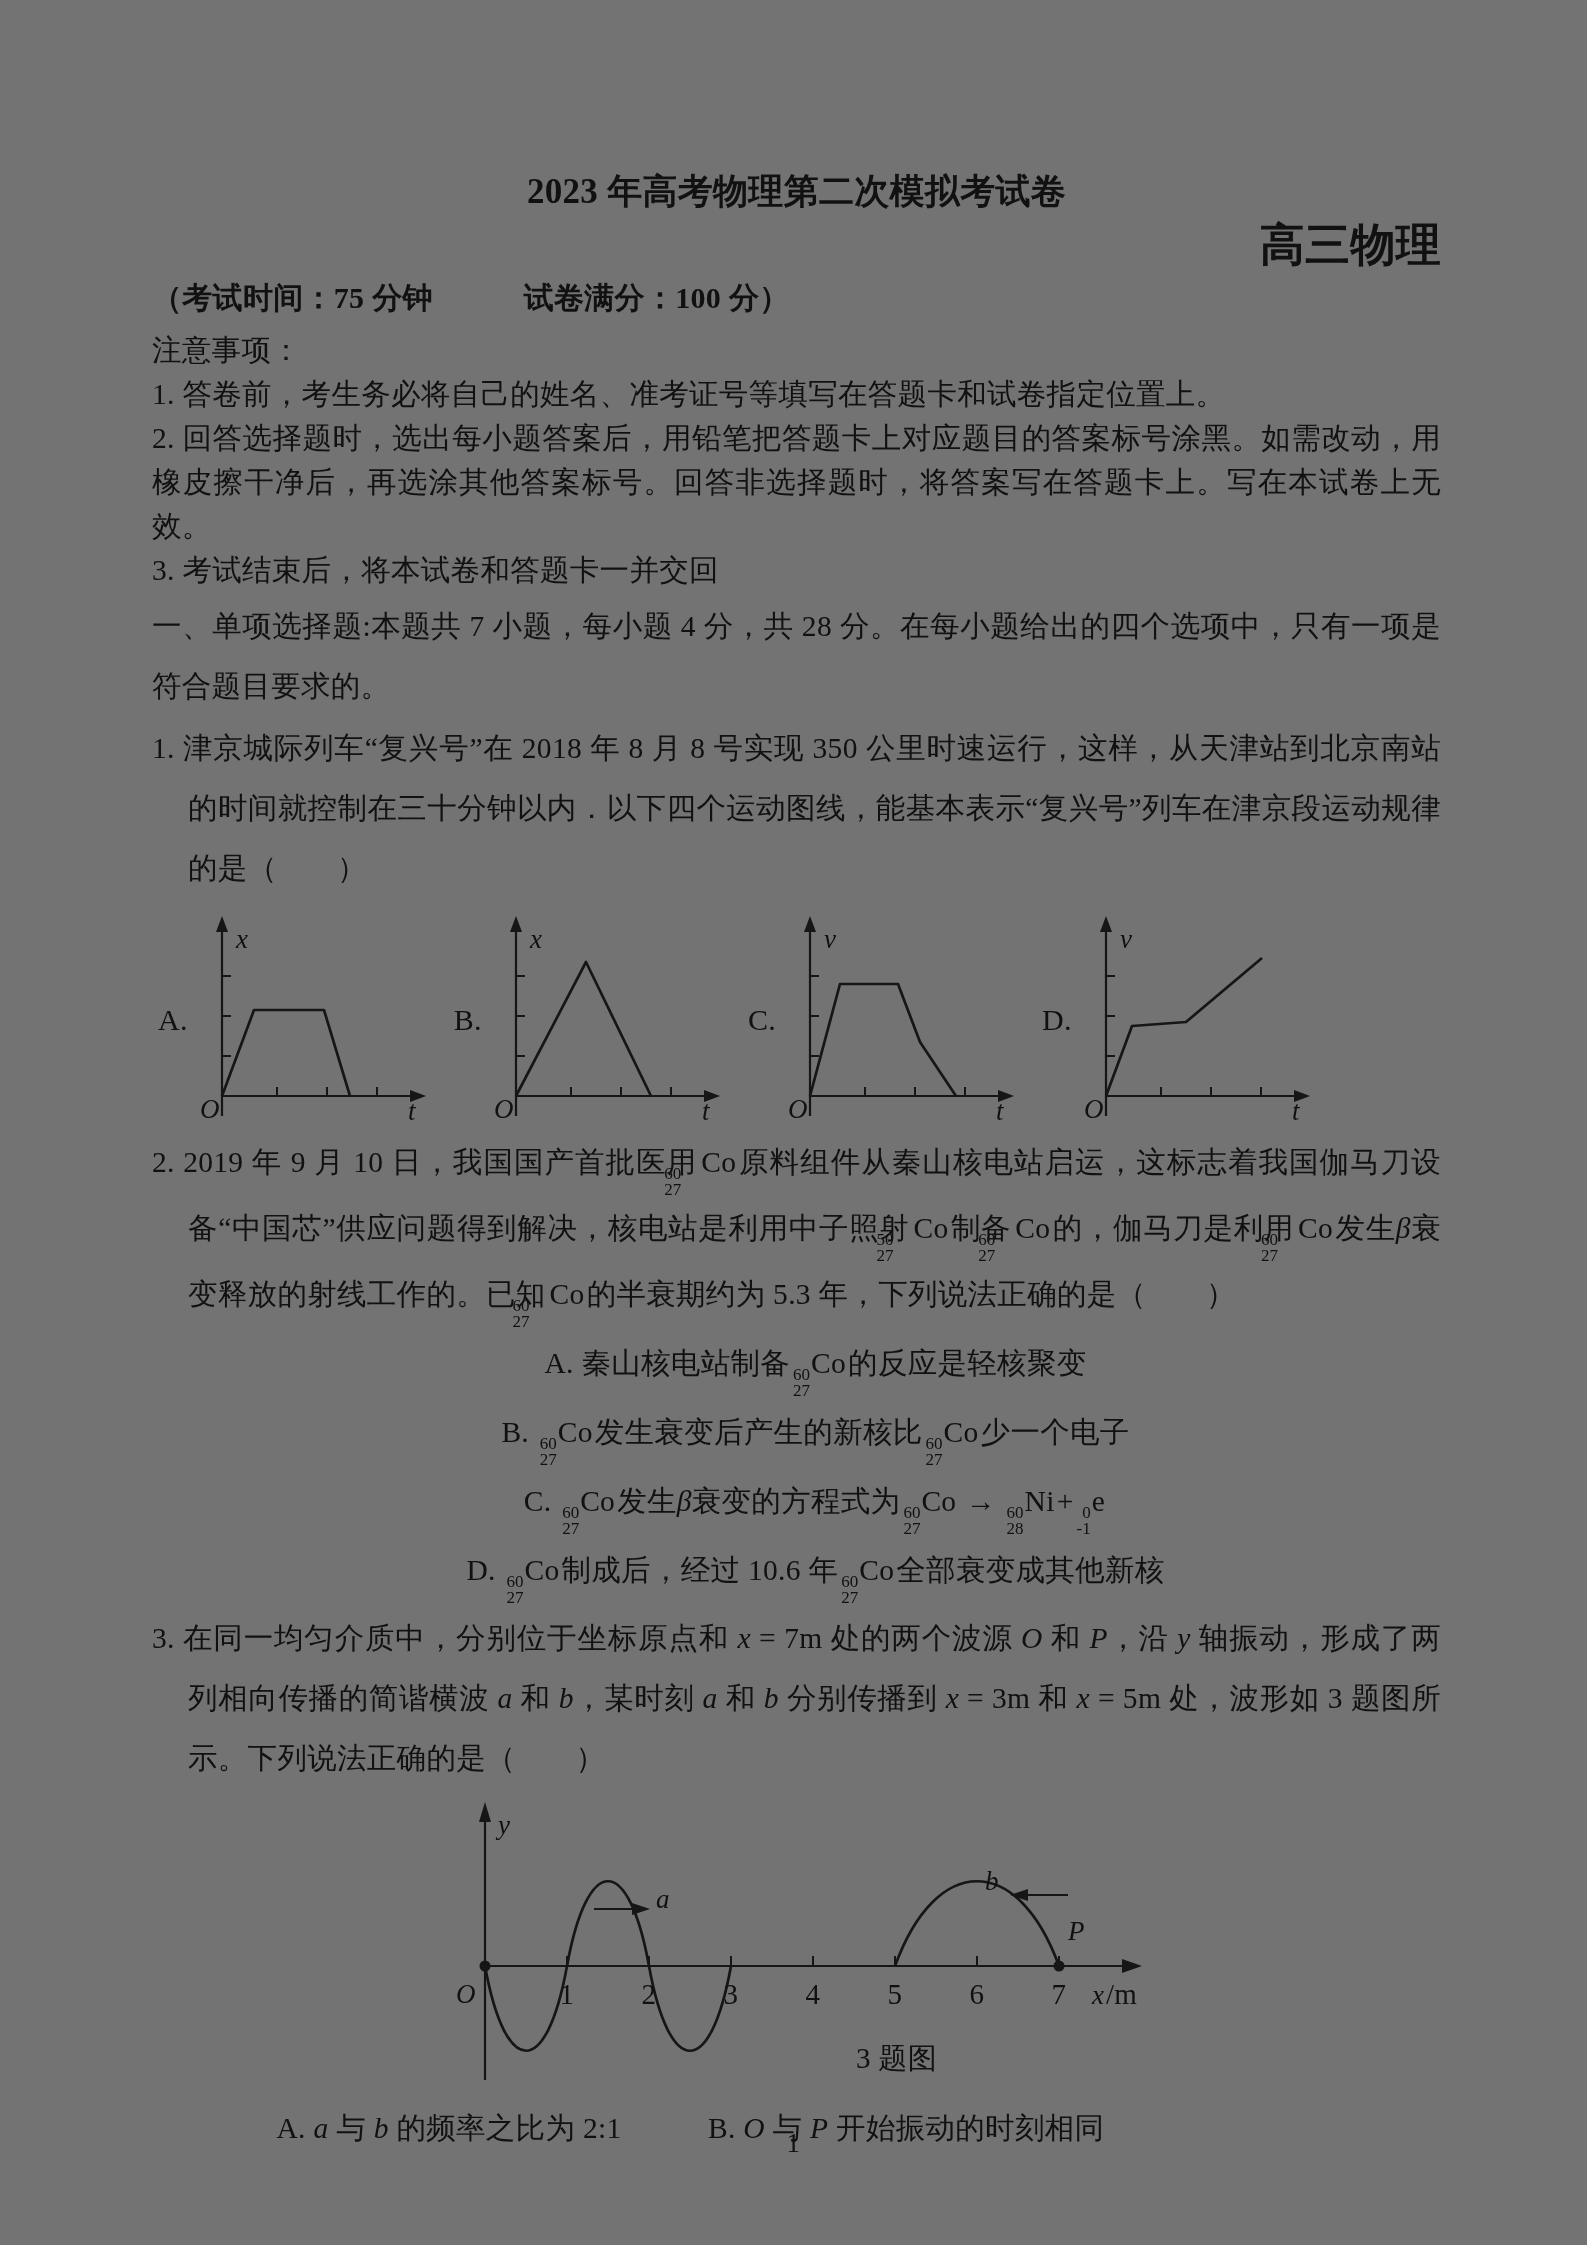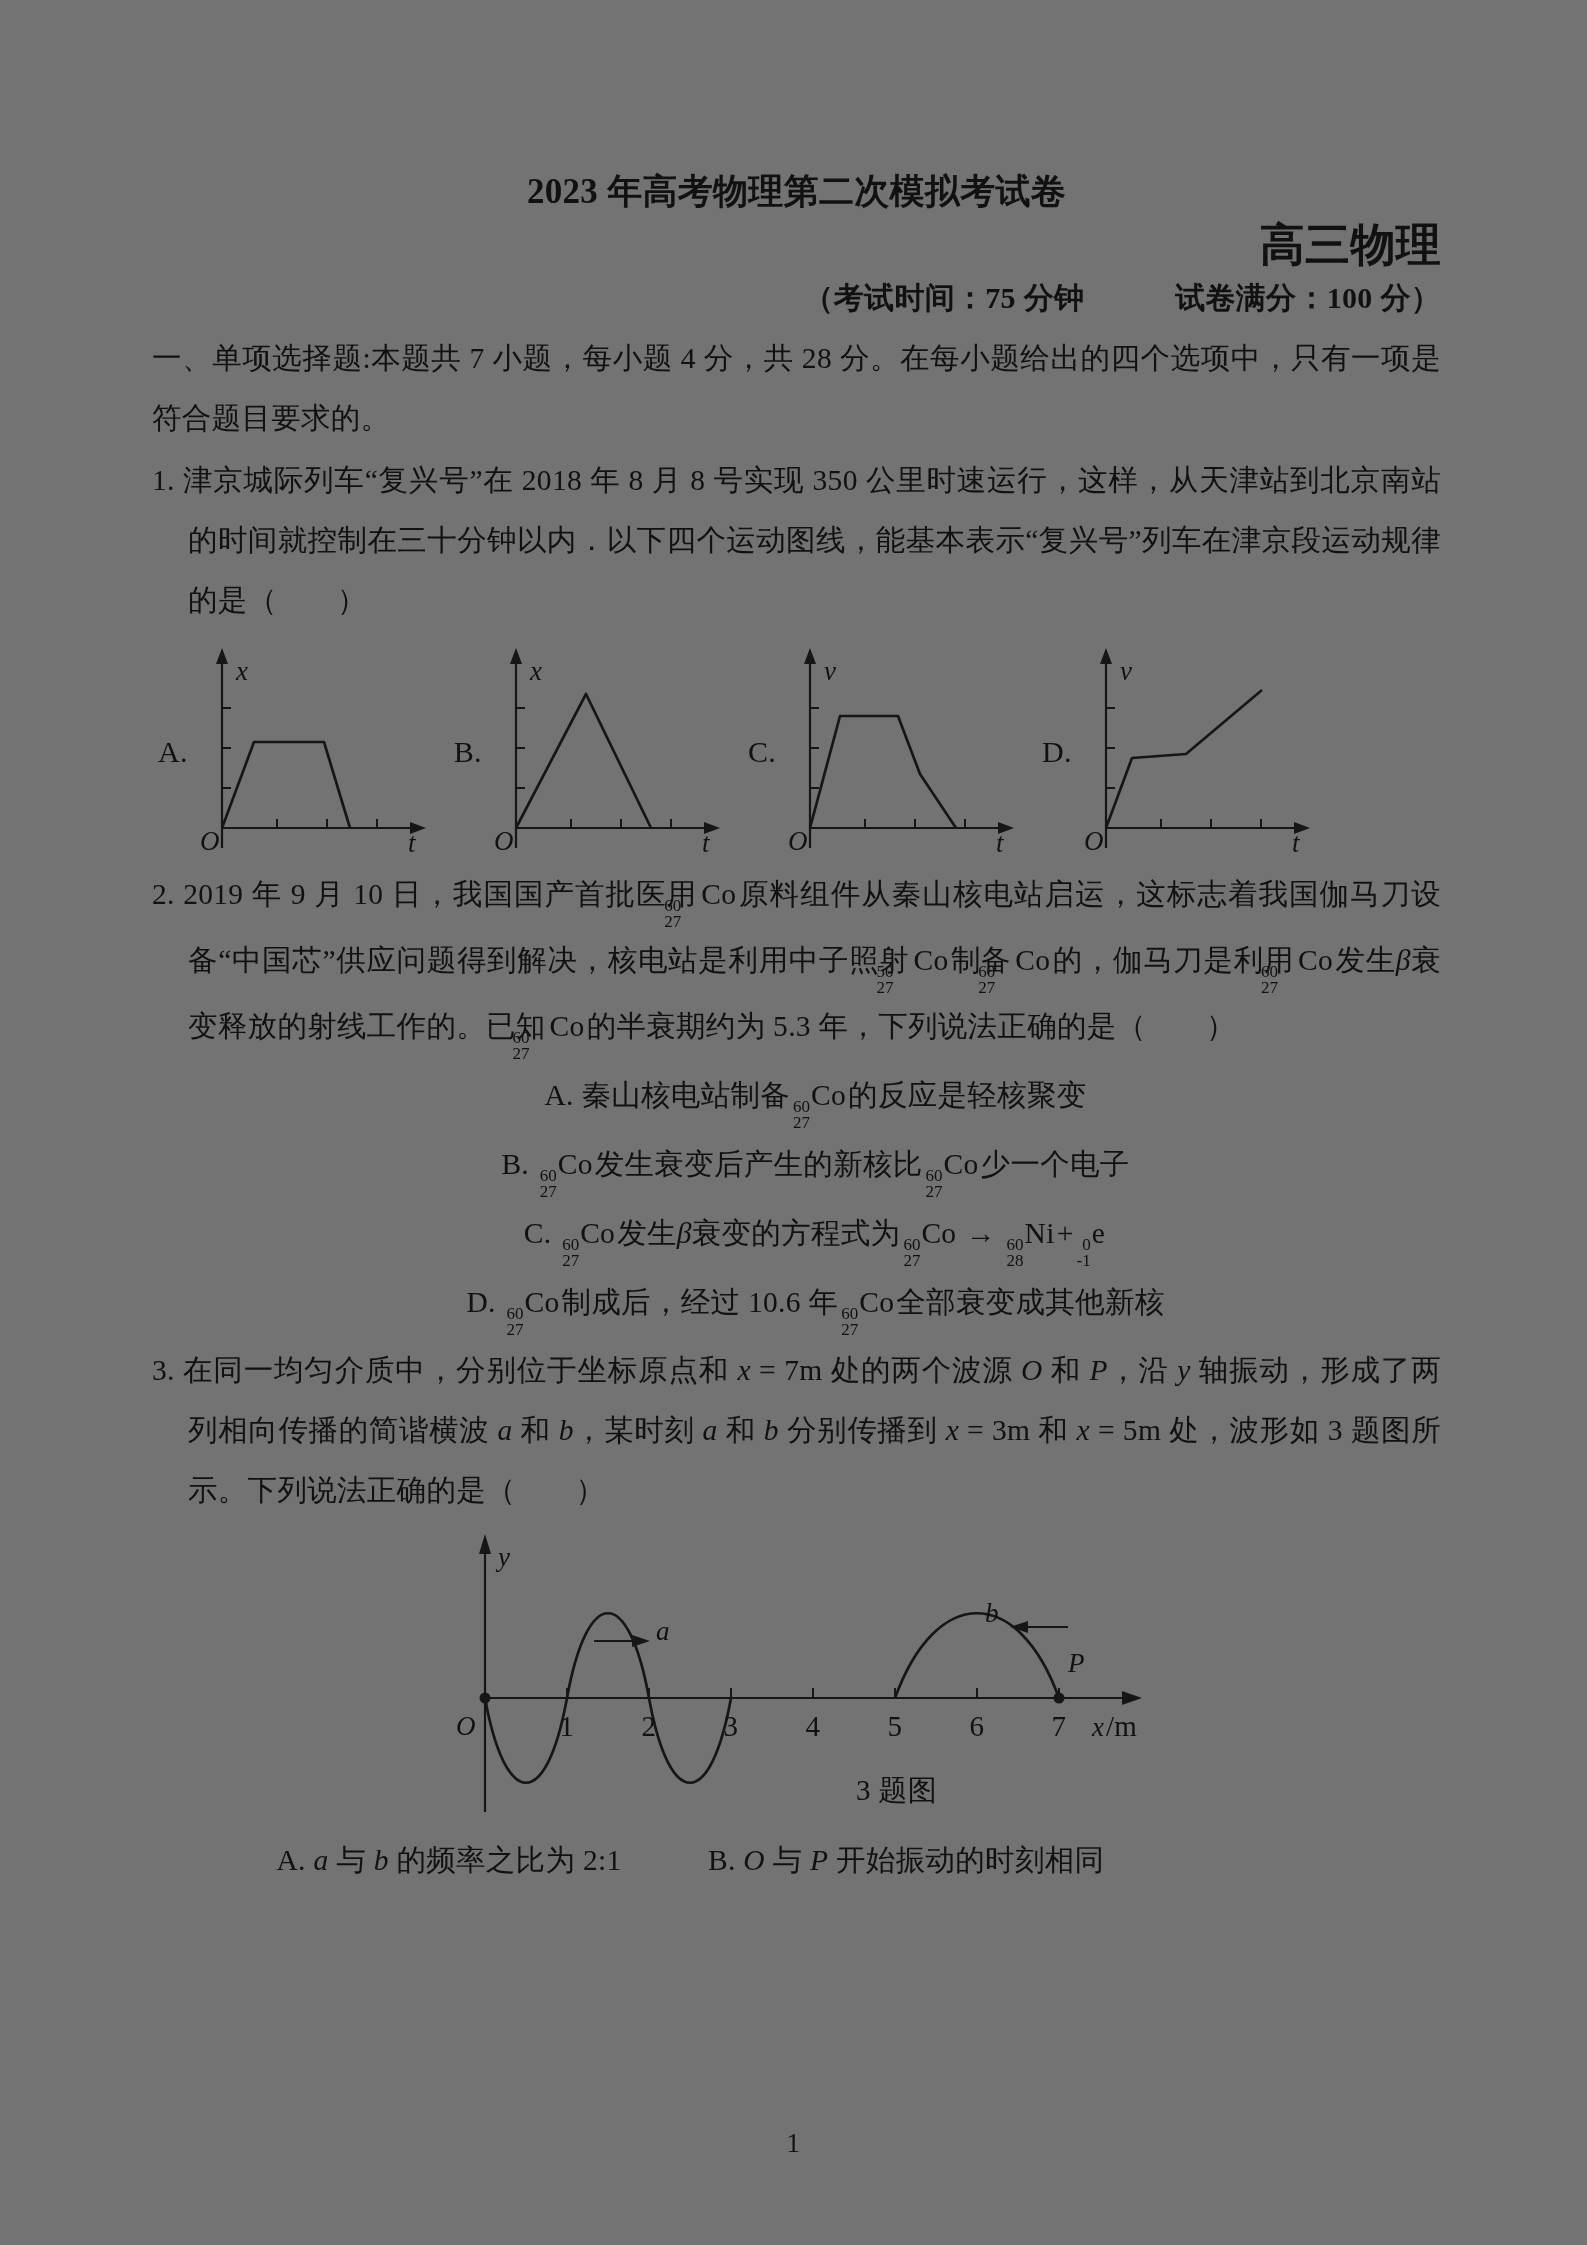--- a/index.html
+++ b/index.html
@@ -9,21 +9,21 @@
     background:#737373;color:#111;
     font-family:"Liberation Serif","DejaVu Serif",serif;
     font-size:29.5px;
     box-sizing:border-box;
     padding:170px 146px 0 152px;
     overflow:hidden;
     letter-spacing:0.3px;
   }
   h1{font-size:35px;line-height:1.25;margin:0;text-align:center;font-weight:700;}
   h2{font-size:45px;line-height:1.3;margin:2px 0 0;text-align:right;font-weight:700;}
-  .meta{font-size:30px;line-height:1.45;margin:2px 0 8px;text-align:right;font-weight:700;}
+  .meta{font-size:30px;line-height:1.45;margin:2px 0 8px;text-align:left;font-weight:700;}
   .notices{line-height:44px;}
   .notice-item{text-align:justify;}
   .sec-heading{line-height:60px;margin-top:4px;text-align:justify;font-weight:400;}
   .question{line-height:60px;padding-left:36px;text-indent:-36px;text-align:justify;margin-top:2px;}
   .graphs{display:flex;margin:16px 0 6px 6px;}
   .graph{display:flex;align-items:center;margin-right:14px;}
   .g-label{font-size:30px;margin-right:4px;}
   .options{margin-left:38px;}
   .option{line-height:66px;text-align:center;}
   .dual-options{display:flex;margin-left:38px;line-height:62px;}
@@ -50,20 +50,26 @@
 </style>
 </head>
 <body>
 
 <div class="page">
 
   <h1>2023 年高考物理第二次模拟考试卷</h1>
   <h2>高三物理</h2>
   <div class="meta">（考试时间：75 分钟　　　试卷满分：100 分）</div>
 
+  <div class="notices">
+    <div class="notice-label">注意事项：</div>
+    <div class="notice-item">1. 答卷前，考生务必将自己的姓名、准考证号等填写在答题卡和试卷指定位置上。</div>
+    <div class="notice-item">2. 回答选择题时，选出每小题答案后，用铅笔把答题卡上对应题目的答案标号涂黑。如需改动，用橡皮擦干净后，再选涂其他答案标号。回答非选择题时，将答案写在答题卡上。写在本试卷上无效。</div>
+    <div class="notice-item">3. 考试结束后，将本试卷和答题卡一并交回</div>
+  </div>
 
   <div class="sec-heading">一、单项选择题:本题共 7 小题，每小题 4 分，共 28 分。在每小题给出的四个选项中，只有一项是符合题目要求的。</div>
 
   <div class="question">1. 津京城际列车“复兴号”在 2018 年 8 月 8 号实现 350 公里时速运行，这样，从天津站到北京南站的时间就控制在三十分钟以内．以下四个运动图线，能基本表示“复兴号”列车在津京段运动规律的是（　　）</div>
 
   <div class="graphs">
 
     <div class="graph">
       <span class="g-label">A.</span>
       <svg width="248" height="212" viewBox="0 0 248 212">

